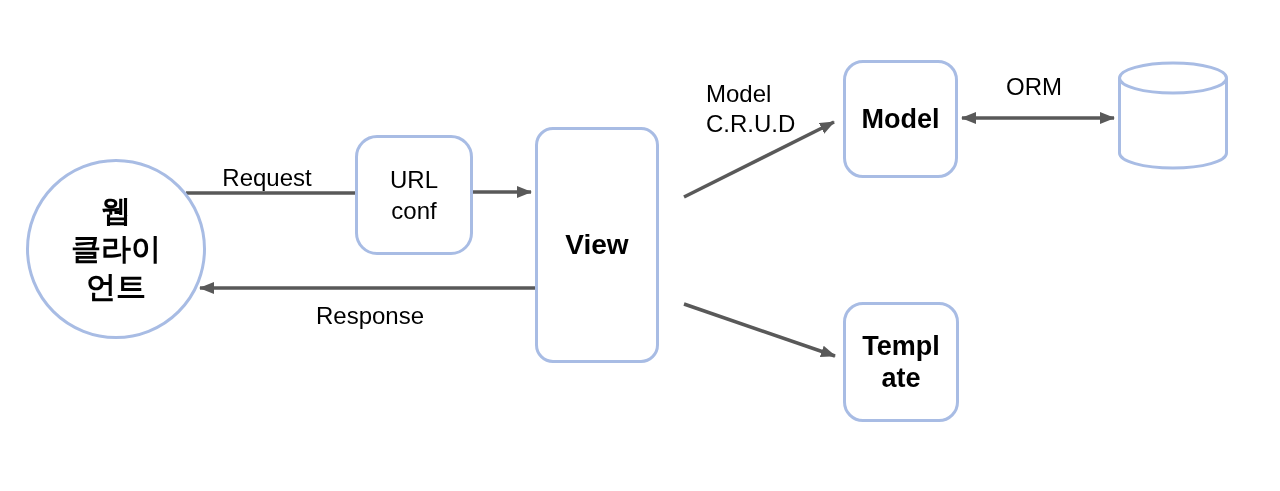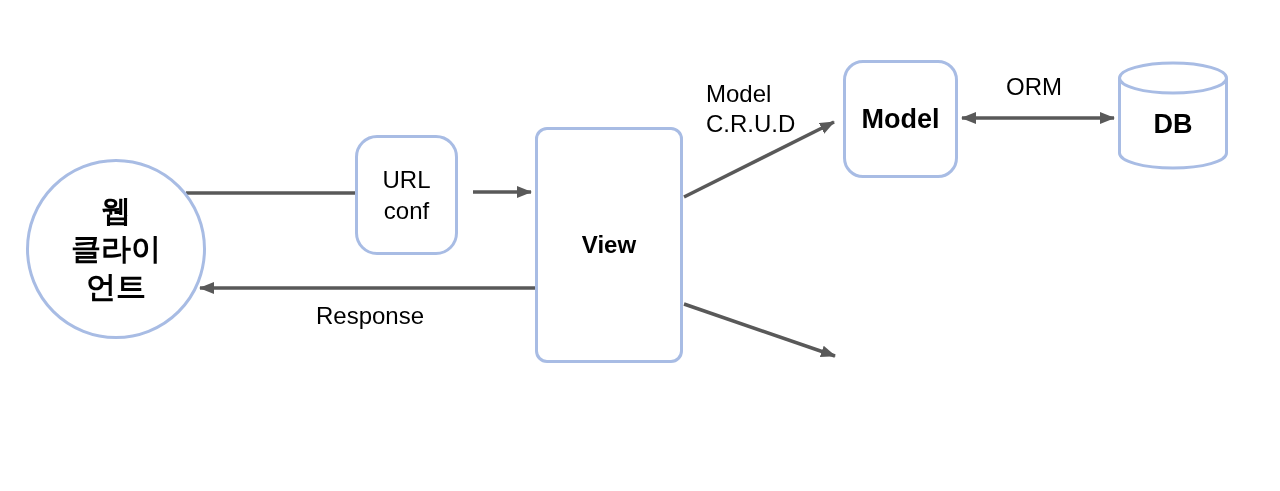--- a/index.html
+++ b/index.html
@@ -38,31 +38,31 @@
     left: 26px; top: 159px;
     width: 180px; height: 180px;
     border-radius: 50%;
     font-size: 30px;
     font-weight: bold;
     line-height: 1.26;
   }
 
   .node-urlconf {
     left: 355px; top: 135px;
-    width: 103px; height: 120px;
+    width: 118px; height: 120px;
     border-radius: 22px;
     font-size: 24px;
     line-height: 1.3;
   }
 
   .node-view {
     left: 535px; top: 127px;
-    width: 148px; height: 236px;
-    border-radius: 12px;
-    font-size: 24px;
+    width: 124px; height: 236px;
+    border-radius: 18px;
+    font-size: 28px;
     font-weight: bold;
   }
 
   .node-model {
     left: 843px; top: 60px;
     width: 115px; height: 118px;
     border-radius: 20px;
     font-size: 27px;
     font-weight: bold;
   }
@@ -138,23 +138,25 @@
 클라이
 언트</div>
 
   <div class="node node-urlconf">URL
 conf</div>
 
   <div class="node node-view">View</div>
 
   <div class="node node-model">Model</div>
 
+  <div class="node node-template">Templ
+ate</div>
 
-  <div class="db-label">DB</div>
 
+  <div class="edge-label label-request">Request</div>
 
   <div class="edge-label label-response">Response</div>
 
   <div class="edge-label label-modelcrud">Model
 C.R.U.D</div>
 
   <div class="edge-label label-orm">ORM</div>
 
 
 </div>

